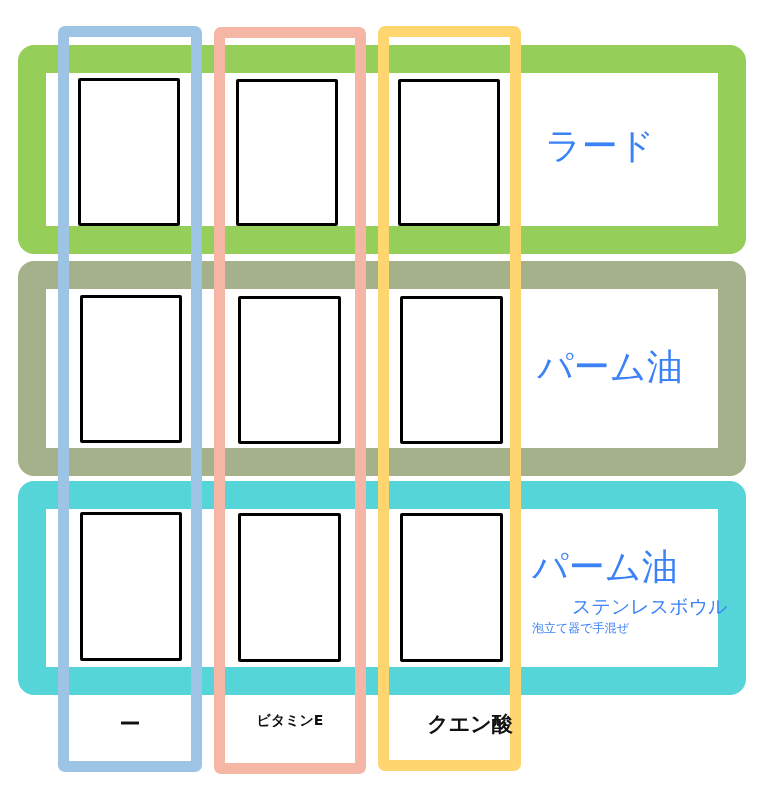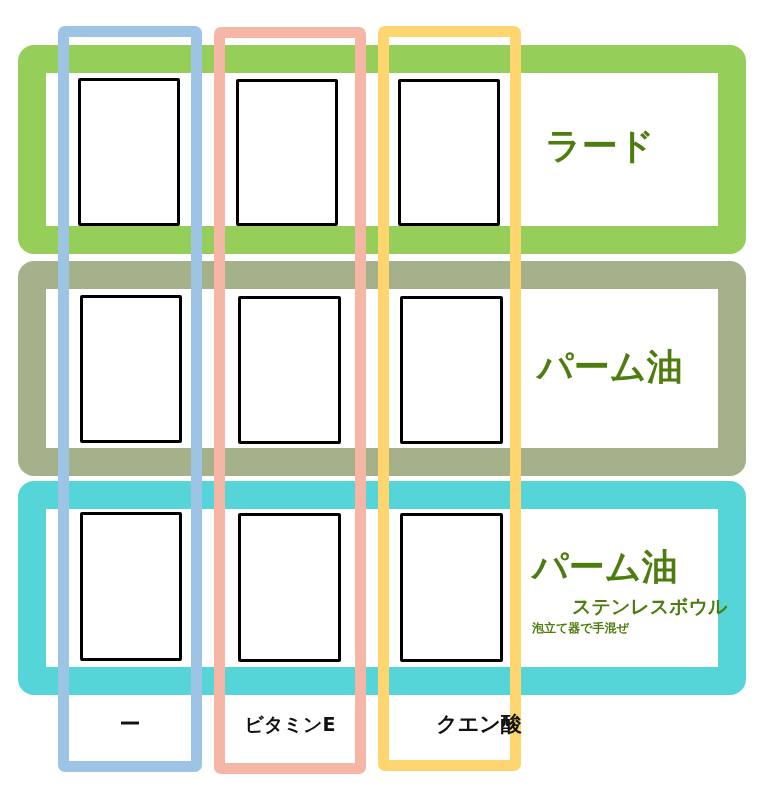--- a/index.html
+++ b/index.html
@@ -4,21 +4,21 @@
 <style>
   html, body { margin: 0; padding: 0; background: #ffffff; }
   body { width: 768px; height: 792px; position: relative; overflow: hidden;
          font-family: "DejaVu Sans", "Liberation Sans", sans-serif; }
   .row-frame { position: absolute; left: 18px; width: 728px; box-sizing: border-box;
                border-width: 28px; border-style: solid; border-radius: 16px; background: #ffffff; }
   .col-frame { position: absolute; box-sizing: border-box; border-width: 11px; border-style: solid;
                border-radius: 7px; background: transparent; z-index: 3; }
   .cell { position: absolute; box-sizing: border-box; border: 3.5px solid #000; border-radius: 2px;
           background: #fff; z-index: 2; }
-  .row-label { position: absolute; font-weight: bold; color: #4d7c0f; z-index: 2; white-space: nowrap; }
+  .row-label { position: absolute; font-weight: normal; color: #3b82f6; z-index: 2; white-space: nowrap; }
   .col-label { position: absolute; font-weight: bold; color: #111; z-index: 4; text-align: center;
                white-space: nowrap; font-size: 21px; }
 </style>
 </head>
 <body>
 
 <div class="row-frame" style="top:45px;height:209px;border-color:#95ce58;"></div>
 <div class="row-frame" style="top:261px;height:215px;border-color:#a4b18a;"></div>
 <div class="row-frame" style="top:481px;height:214px;border-color:#55d5d7;"></div>
 
@@ -38,14 +38,14 @@
 <div class="col-frame" style="left:214px;top:27px;width:152px;height:747px;border-color:#f5b6a6;"></div>
 <div class="col-frame" style="left:378px;top:26px;width:143px;height:745px;border-color:#fed56f;"></div>
 
 <div class="row-label" style="left:545px;top:122px;font-size:36px;">ラード</div>
 <div class="row-label" style="left:537px;top:343px;font-size:36px;">パーム油</div>
 <div class="row-label" style="left:532px;top:543px;font-size:36px;">パーム油</div>
 <div class="row-label" style="left:532px;top:594px;font-size:19px;margin-left:40px;">ステンレスボウル</div>
 <div class="row-label" style="left:532px;top:620px;font-size:12px;">泡立て器で手混ぜ</div>
 
 <div class="col-label" style="left:69px;top:710px;width:122px;">ー</div>
-<div class="col-label" style="left:225px;top:712px;width:130px;font-size:19px;">ビタミンE</div>
-<div class="col-label" style="left:411px;top:710px;width:136px;">クエン酸</div>
+<div class="col-label" style="left:225px;top:712px;width:130px;font-size:14px;">ビタミンE</div>
+<div class="col-label" style="left:402px;top:710px;width:136px;">クエン酸</div>
 
 </body></html>

